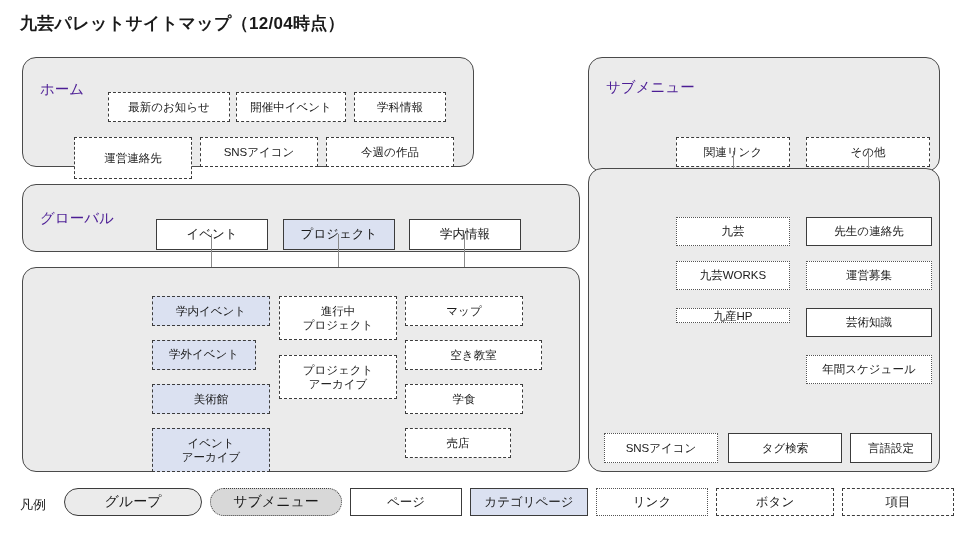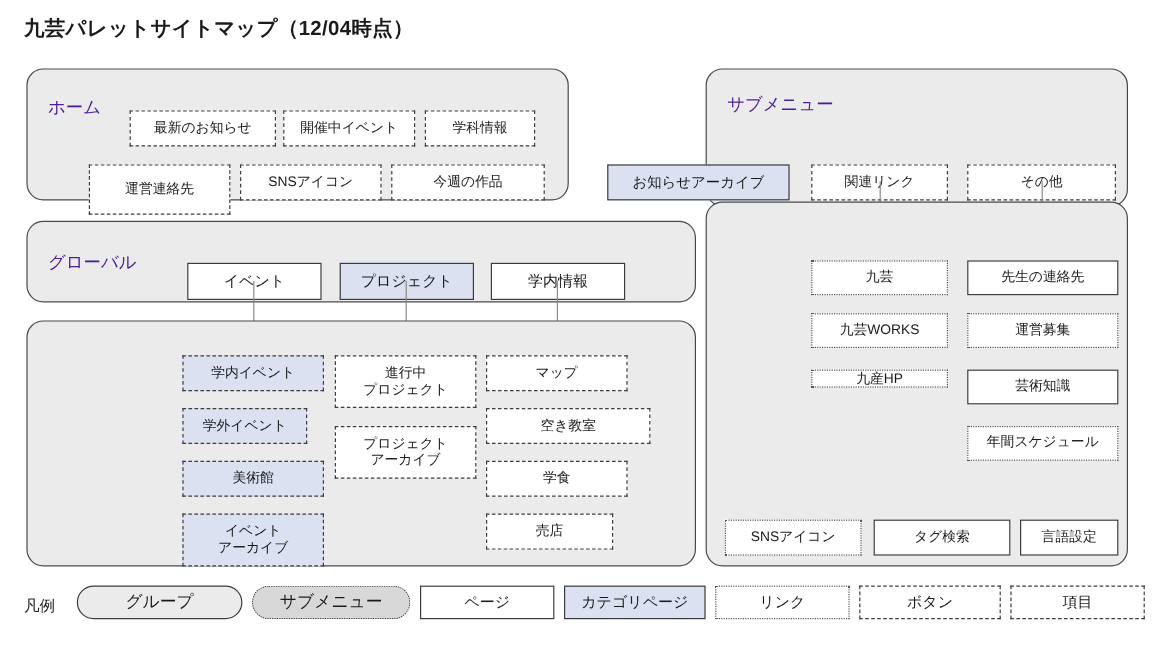--- a/index.html
+++ b/index.html
@@ -127,40 +127,39 @@
   <div class="node t-page" style="left:409px; top:203px; width:112px; height:31px; font-size:12.5px;">学内情報</div>
 
   <div class="vline" style="left:211px; top:234px; height:48px;"></div>
   <div class="vline" style="left:338px; top:234px; height:48px;"></div>
   <div class="vline" style="left:464px; top:234px; height:48px;"></div>
 
   <div class="group" style="left:22px; top:267px; width:558px; height:205px;">
   </div>
 
   <div class="node t-item-cat" style="left:152px; top:280px; width:118px; height:30px;">学内イベント</div>
-  <div class="node t-item-cat" style="left:152px; top:324px; width:104px; height:30px;">学外イベント</div>
+  <div class="node t-item-cat" style="left:152px; top:324px; width:104px; height:30px;font-family:Liberation Mono, monospace;">学外イベント</div>
   <div class="node t-item-cat" style="left:152px; top:368px; width:118px; height:30px;">美術館</div>
   <div class="node t-item-cat" style="left:152px; top:412px; width:118px; height:44px;">イベント
 アーカイブ</div>
 
   <div class="node t-button" style="left:279px; top:280px; width:118px; height:44px;">進行中
 プロジェクト</div>
   <div class="node t-button" style="left:279px; top:339px; width:118px; height:44px;">プロジェクト
 アーカイブ</div>
 
   <div class="node t-item" style="left:405px; top:280px; width:118px; height:30px;">マップ</div>
   <div class="node t-item" style="left:405px; top:324px; width:137px; height:30px;">空き教室</div>
   <div class="node t-item" style="left:405px; top:368px; width:118px; height:30px;">学食</div>
   <div class="node t-item" style="left:405px; top:412px; width:106px; height:30px;">売店</div>
 
   <div class="group" style="left:588px; top:57px; width:352px; height:115px;">
   </div>
   <div class="group-label" style="left:606px; top:78px;">サブメニュー</div>
 
-  <div class="node t-category" style="left:506px; top:121px; width:152px; height:30px; font-size:12px;">お知らせアーカイブ</div>
   <div class="node t-button" style="left:676px; top:121px; width:114px; height:30px;">関連リンク</div>
   <div class="node t-button" style="left:806px; top:121px; width:124px; height:30px;">その他</div>
 
   <div class="vline" style="left:733px; top:151px; height:50px;"></div>
   <div class="vline" style="left:868px; top:151px; height:50px;"></div>
 
   <div class="group" style="left:588px; top:168px; width:352px; height:304px;">
   </div>
 
   <div class="node t-link" style="left:676px; top:201px; width:114px; height:29px;">九芸</div>

